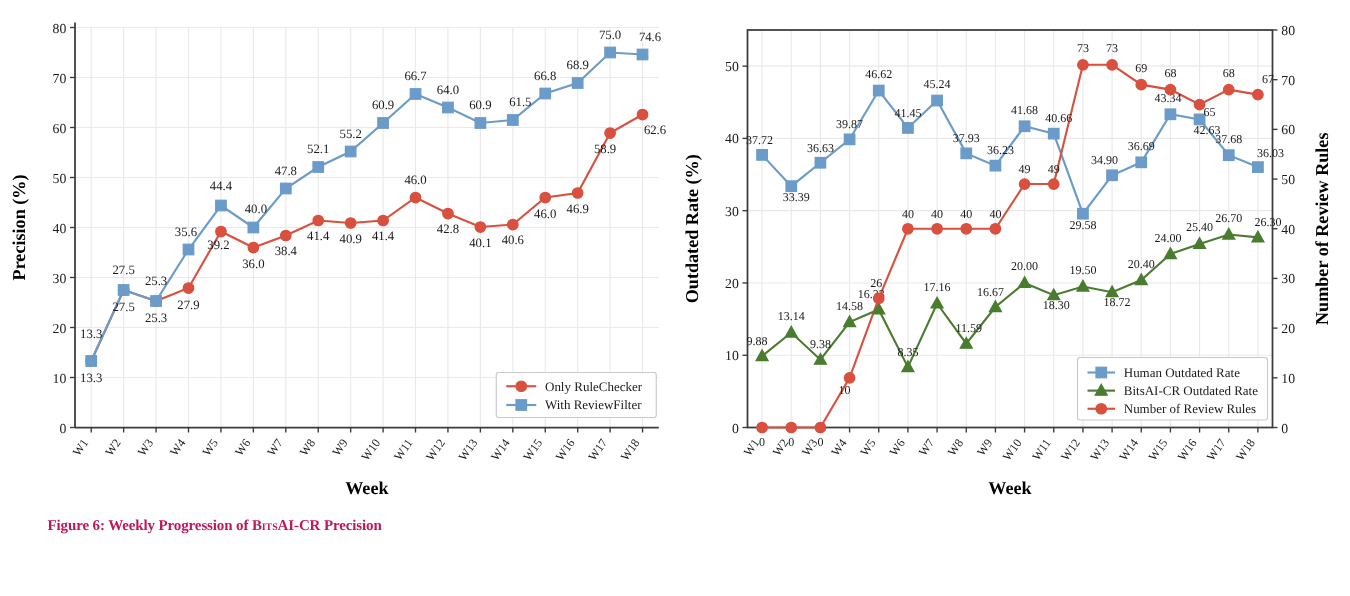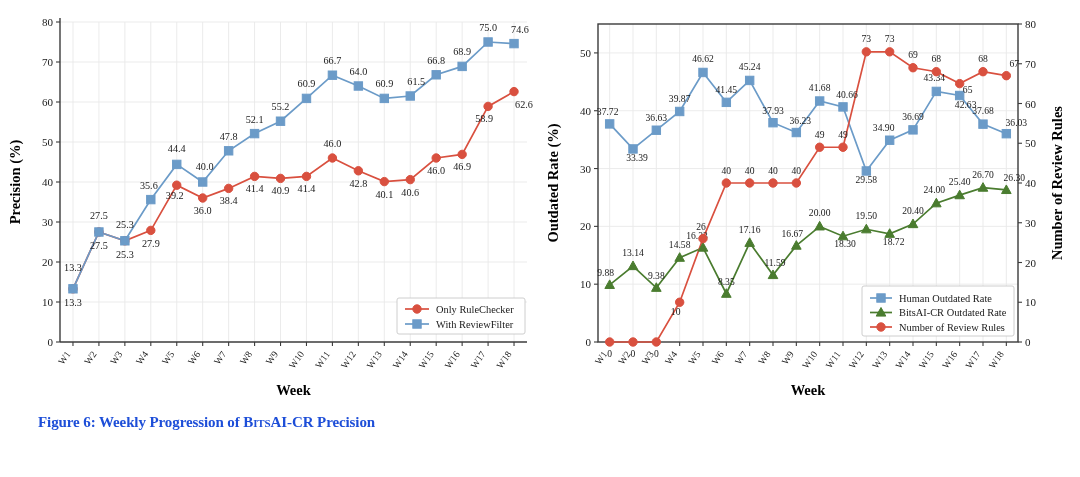--- a/index.html
+++ b/index.html
@@ -29,23 +29,23 @@
   .plot-wrap {
     position: relative;
     width: 540px;
     height: 400px;
   }
 
   .caption {
     position: absolute;
     font-family: "Liberation Serif", serif;
     font-weight: bold;
-    font-size: 15px;
+    font-size: 12px;
     line-height: 1.42;
-    color: #1d4ed8;
+    color: #be185d;
     letter-spacing: -0.1px;
   }
   #cap-left  { left: 38px;  top: 412px; width: 470px; }
   .smallcaps { font-variant: small-caps; }
 
   svg { display: block; }
 
   .axis-line { stroke: #3b3b3b; stroke-width: 1.4; fill: none; }
   .axis-box  { stroke: #3b3b3b; stroke-width: 1.4; fill: none; }
   .gridline  { stroke: #e9e9e9; stroke-width: 0.9; }

